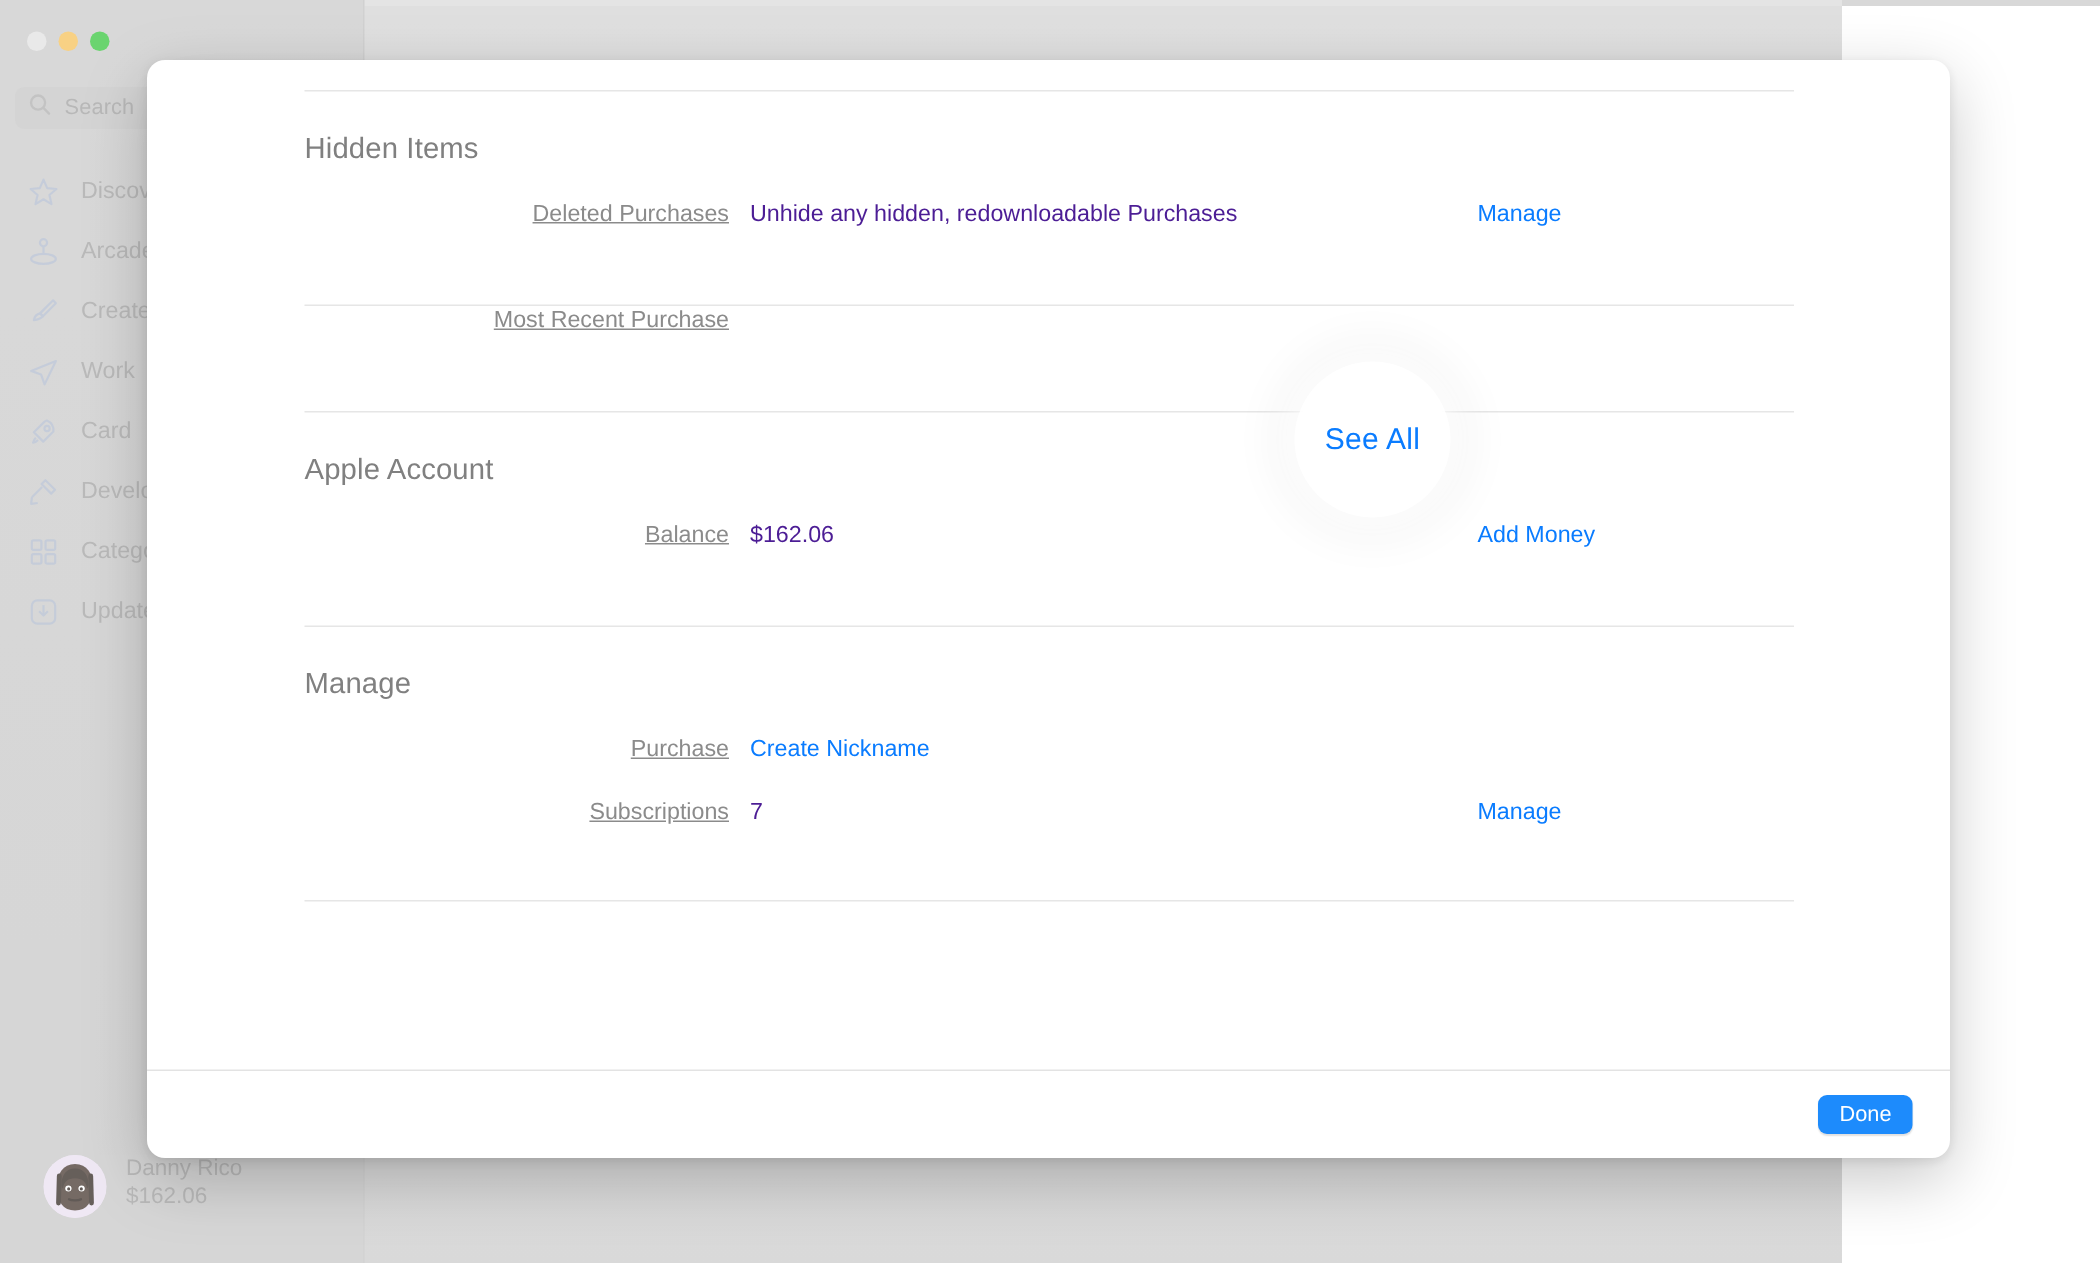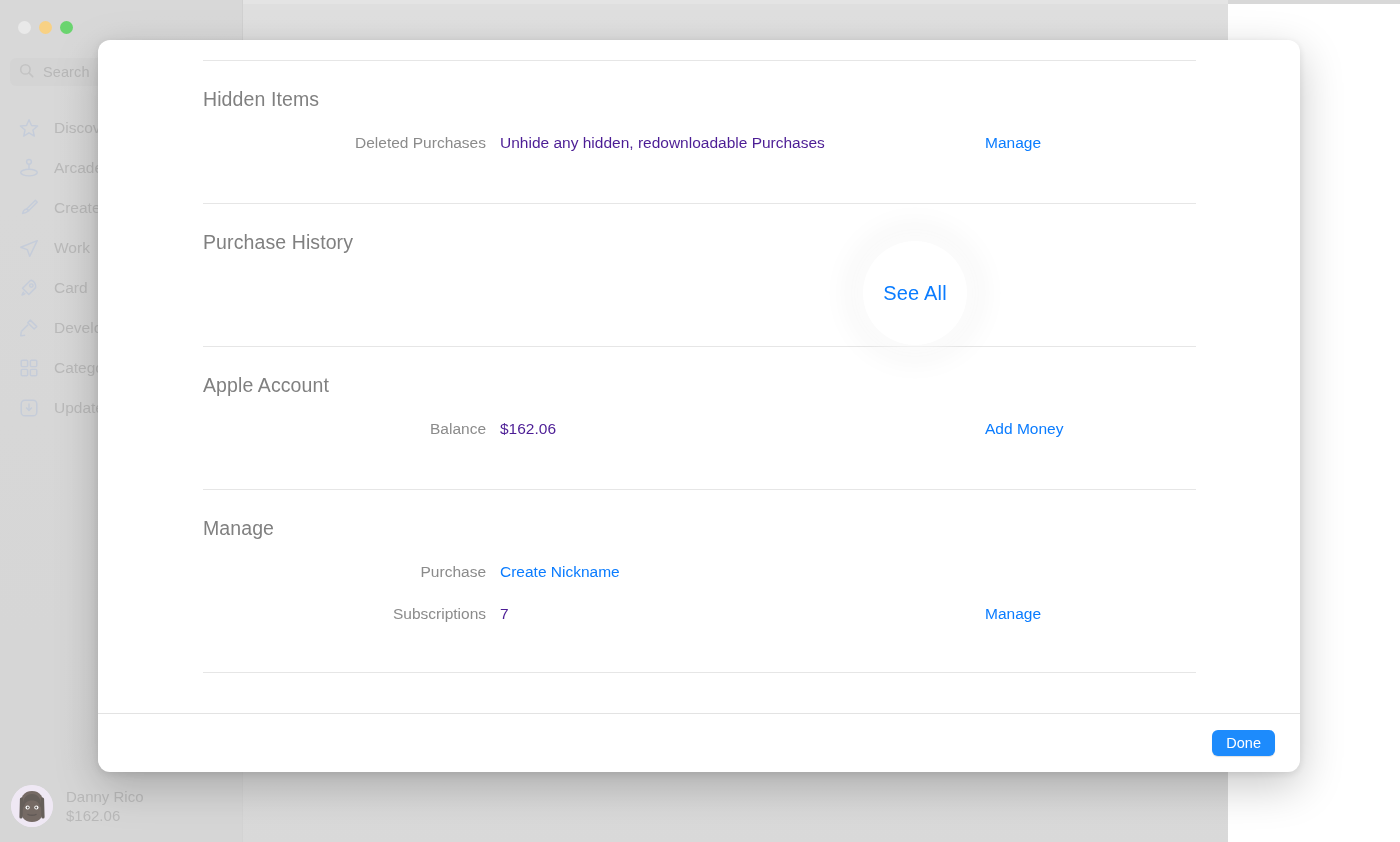--- a/index.html
+++ b/index.html
@@ -57,21 +57,21 @@
   .nav-item {
     display: flex; align-items: center; gap: 14px;
     height: 40px; padding: 0 0 0 18px;
     color: #9c9c9c; font-size: 15.5px;
   }
   .nav-item .ico { width: 22px; height: 22px; flex: 0 0 22px; opacity: .5; }
   .nav-item .ico svg { display:block; }
 
   .account-chip {
     position: absolute; left: 0; bottom: 0; width: 243px; height: 72px;
-    display: flex; align-items: center; gap: 13px; padding-left: 11px;
+    display: flex; gap: 13px; padding-left: 29px;
     background: rgba(198,198,198,0.5);
   }
   .avatar {
     width: 42px; height: 42px; border-radius: 50%;
     background: #e7dcef; flex: 0 0 42px;
     overflow: hidden; position: relative;
   }
   .acct-lines { display: flex; flex-direction: column; gap: 2px; }
   .acct-name { font-size: 15px; color: #9b9b9b; }
   .acct-bal  { font-size: 15px; color: #9b9b9b; }
@@ -143,20 +143,21 @@
   .row {
     display: flex; align-items: flex-start;
     padding-bottom: 22px;
     font-size: 15.5px;
   }
   .row-label {
     width: 297px; flex: 0 0 297px;
     text-align: right; padding-right: 14px;
     color: #8b8b8b;
     line-height: 20px;
+    text-decoration: underline;
   }
   .row-value {
     flex: 1 1 auto;
     color: #4c1d95;
     line-height: 20px;
     max-width: 485px;
   }
   .row-action {
     flex: 0 0 210px;
     color: #0a7cff;
@@ -376,22 +377,22 @@
         <div class="row">
           <div class="row-label">Deleted Purchases</div>
           <div class="row-value">Unhide any hidden, redownloadable Purchases</div>
           <div class="row-action">Manage</div>
         </div>
       </div>
       <div class="sect-gap"></div>
       <div class="rule"></div>
 
       <div class="section">
-        <div class="section-title">Purchase History</div>
         <div class="row">
+          <div class="row-label">Most Recent Purchase</div>
           <div class="row-action empty">See All</div>
         </div>
       </div>
       <div class="sect-gap"></div>
       <div class="rule"></div>
 
       <div class="section">
         <div class="section-title">Apple Account</div>
         <div class="row">
           <div class="row-label">Balance</div>

